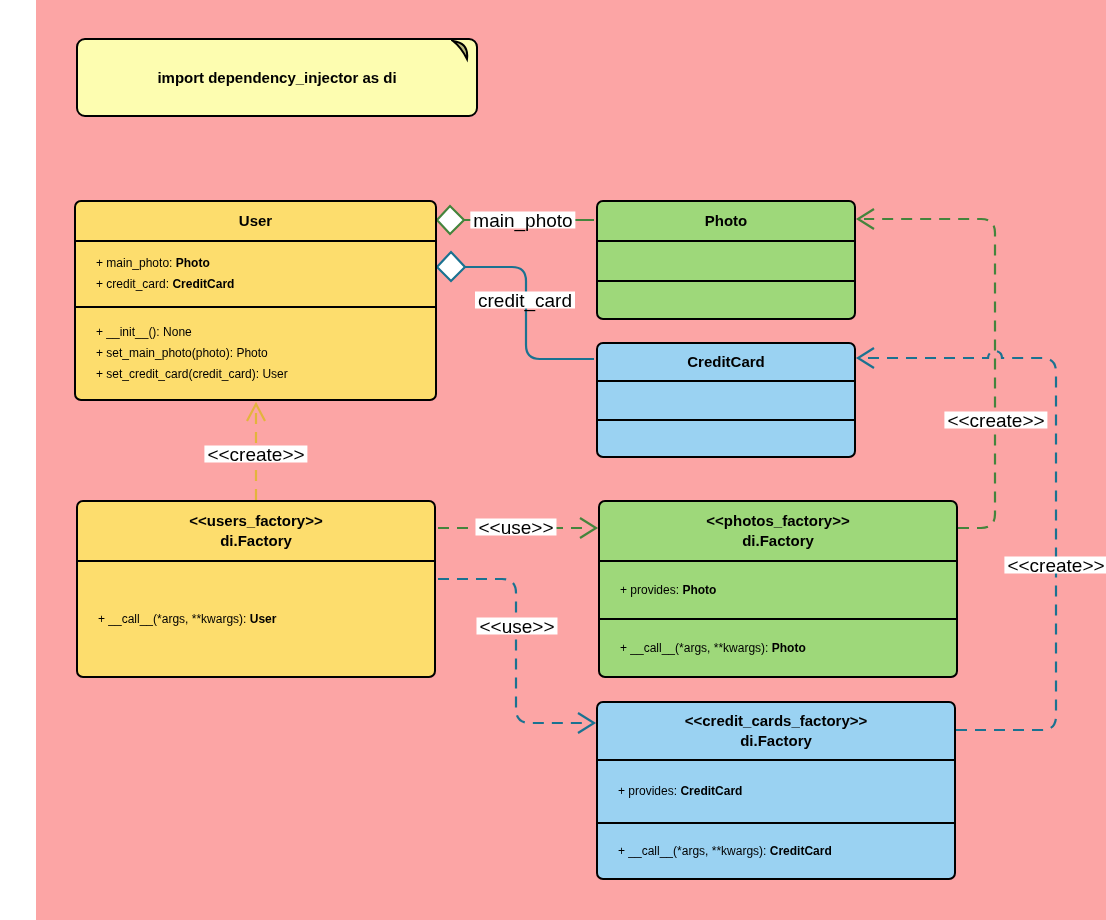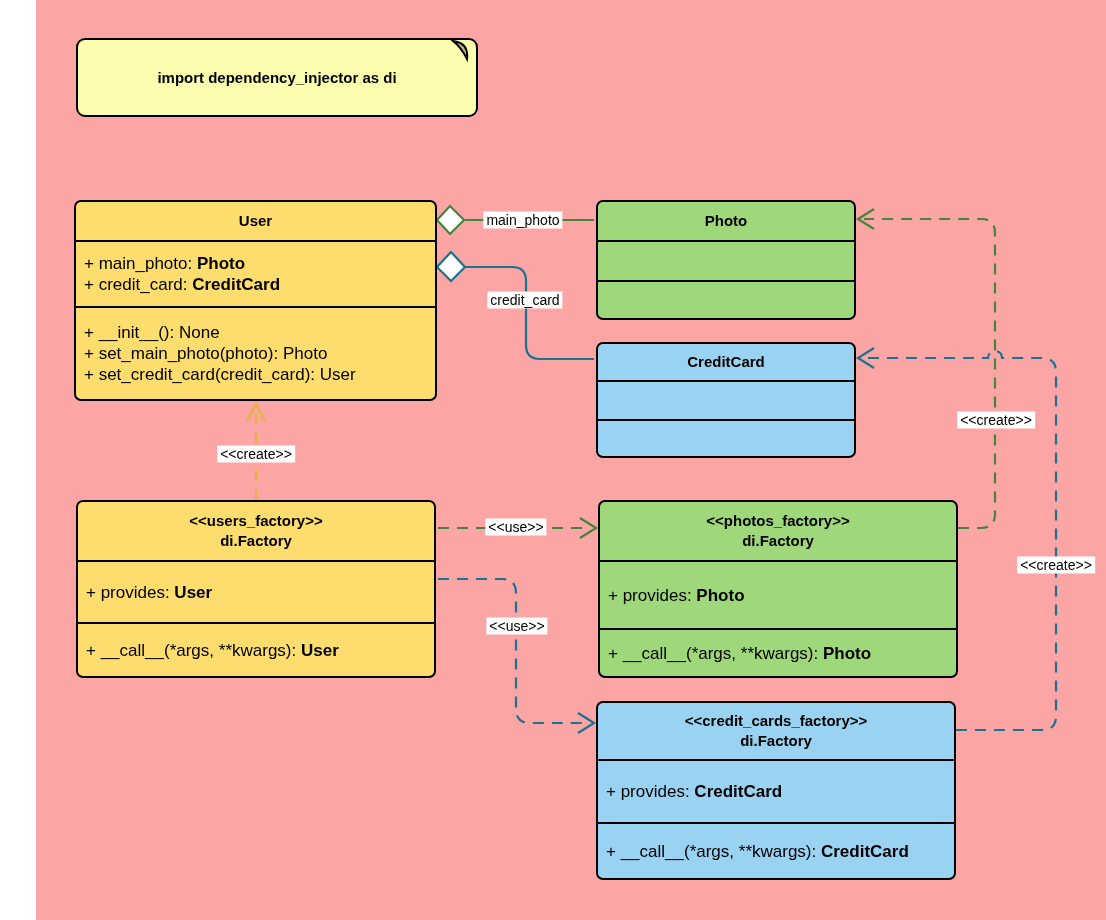--- a/index.html
+++ b/index.html
@@ -19,36 +19,36 @@
   .uml-box{
     position:absolute;display:flex;flex-direction:column;box-sizing:border-box;
     border:2px solid var(--border);border-radius:7px;overflow:hidden;
   }
   .fill-yellow{background:var(--yellow_fill);}
   .fill-green{background:var(--green_fill);}
   .fill-blue{background:var(--blue_fill);}
   .box-sec{box-sizing:border-box;display:flex;flex-direction:column;justify-content:center;}
   .box-sec + .box-sec{border-top:2px solid var(--border);}
   .box-title{align-items:center;font-weight:bold;font-size:15px;line-height:20px;text-align:center;}
-  .box-code{padding:0 8px;font-size:17px;line-height:21px;}
+  .box-code{padding:0 20px;font-size:12px;line-height:21px;}
   .code-line{white-space:pre;}
   .code-line b{font-weight:bold;}
   .grow{flex:1;}
 
   .note{
     position:absolute;left:40px;top:38px;width:402px;height:79px;box-sizing:border-box;
     background:var(--note_fill);border:2px solid var(--border);border-radius:9px;
     display:flex;align-items:center;justify-content:center;
   }
   .note-text{font-weight:bold;font-size:15px;}
   .note-fold{position:absolute;top:-1px;right:-1px;}
 
   .edge-label{
     position:absolute;transform:translate(-50%,-50%);
-    background:#fff;padding:0 3px;font-size:14px;line-height:17px;white-space:nowrap;
+    background:#fff;padding:0 3px;font-size:19px;line-height:17px;white-space:nowrap;
   }
 </style>
 </head>
 <body>
 
 <div id="canvas">
 
   <svg class="connectors">
 
     <path class="conn stroke-green" d="M 428 220 H 558"></path>
@@ -109,34 +109,31 @@
       </div>
     <div class="box-sec" style="height:39px"></div>
     <div class="box-sec grow"></div>
   </div>
 
   <div class="uml-box fill-yellow" style="left:40px;top:500px;width:360px;height:178px">
     <div class="box-sec box-title" style="height:58px">
       <span>&lt;&lt;users_factory&gt;&gt;</span>
       <span>di.Factory</span>
     </div>
-    <div class="box-sec box-code" style="height:62px">
-      <div class="code-line"><span>+ provides: </span><b>User</b></div>
-    </div>
     <div class="box-sec box-code grow">
       <div class="code-line"><span>+ __call__(*args, **kwargs): </span><b>User</b></div>
     </div>
   </div>
 
   <div class="uml-box fill-green" style="left:562px;top:500px;width:360px;height:178px">
     <div class="box-sec box-title" style="height:58px">
       <span>&lt;&lt;photos_factory&gt;&gt;</span>
       <span>di.Factory</span>
     </div>
-    <div class="box-sec box-code" style="height:68px">
+    <div class="box-sec box-code" style="height:58px">
       <div class="code-line"><span>+ provides: </span><b>Photo</b></div>
     </div>
     <div class="box-sec box-code grow">
       <div class="code-line"><span>+ __call__(*args, **kwargs): </span><b>Photo</b></div>
     </div>
   </div>
 
   <div class="uml-box fill-blue" style="left:560px;top:701px;width:360px;height:179px">
     <div class="box-sec box-title" style="height:56px">
       <span>&lt;&lt;credit_cards_factory&gt;&gt;</span>

